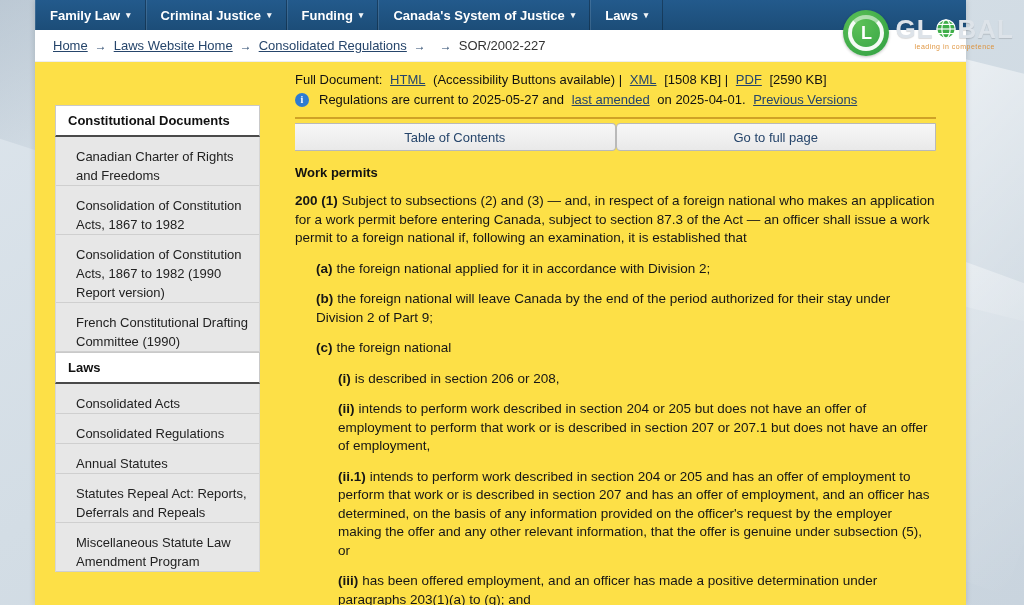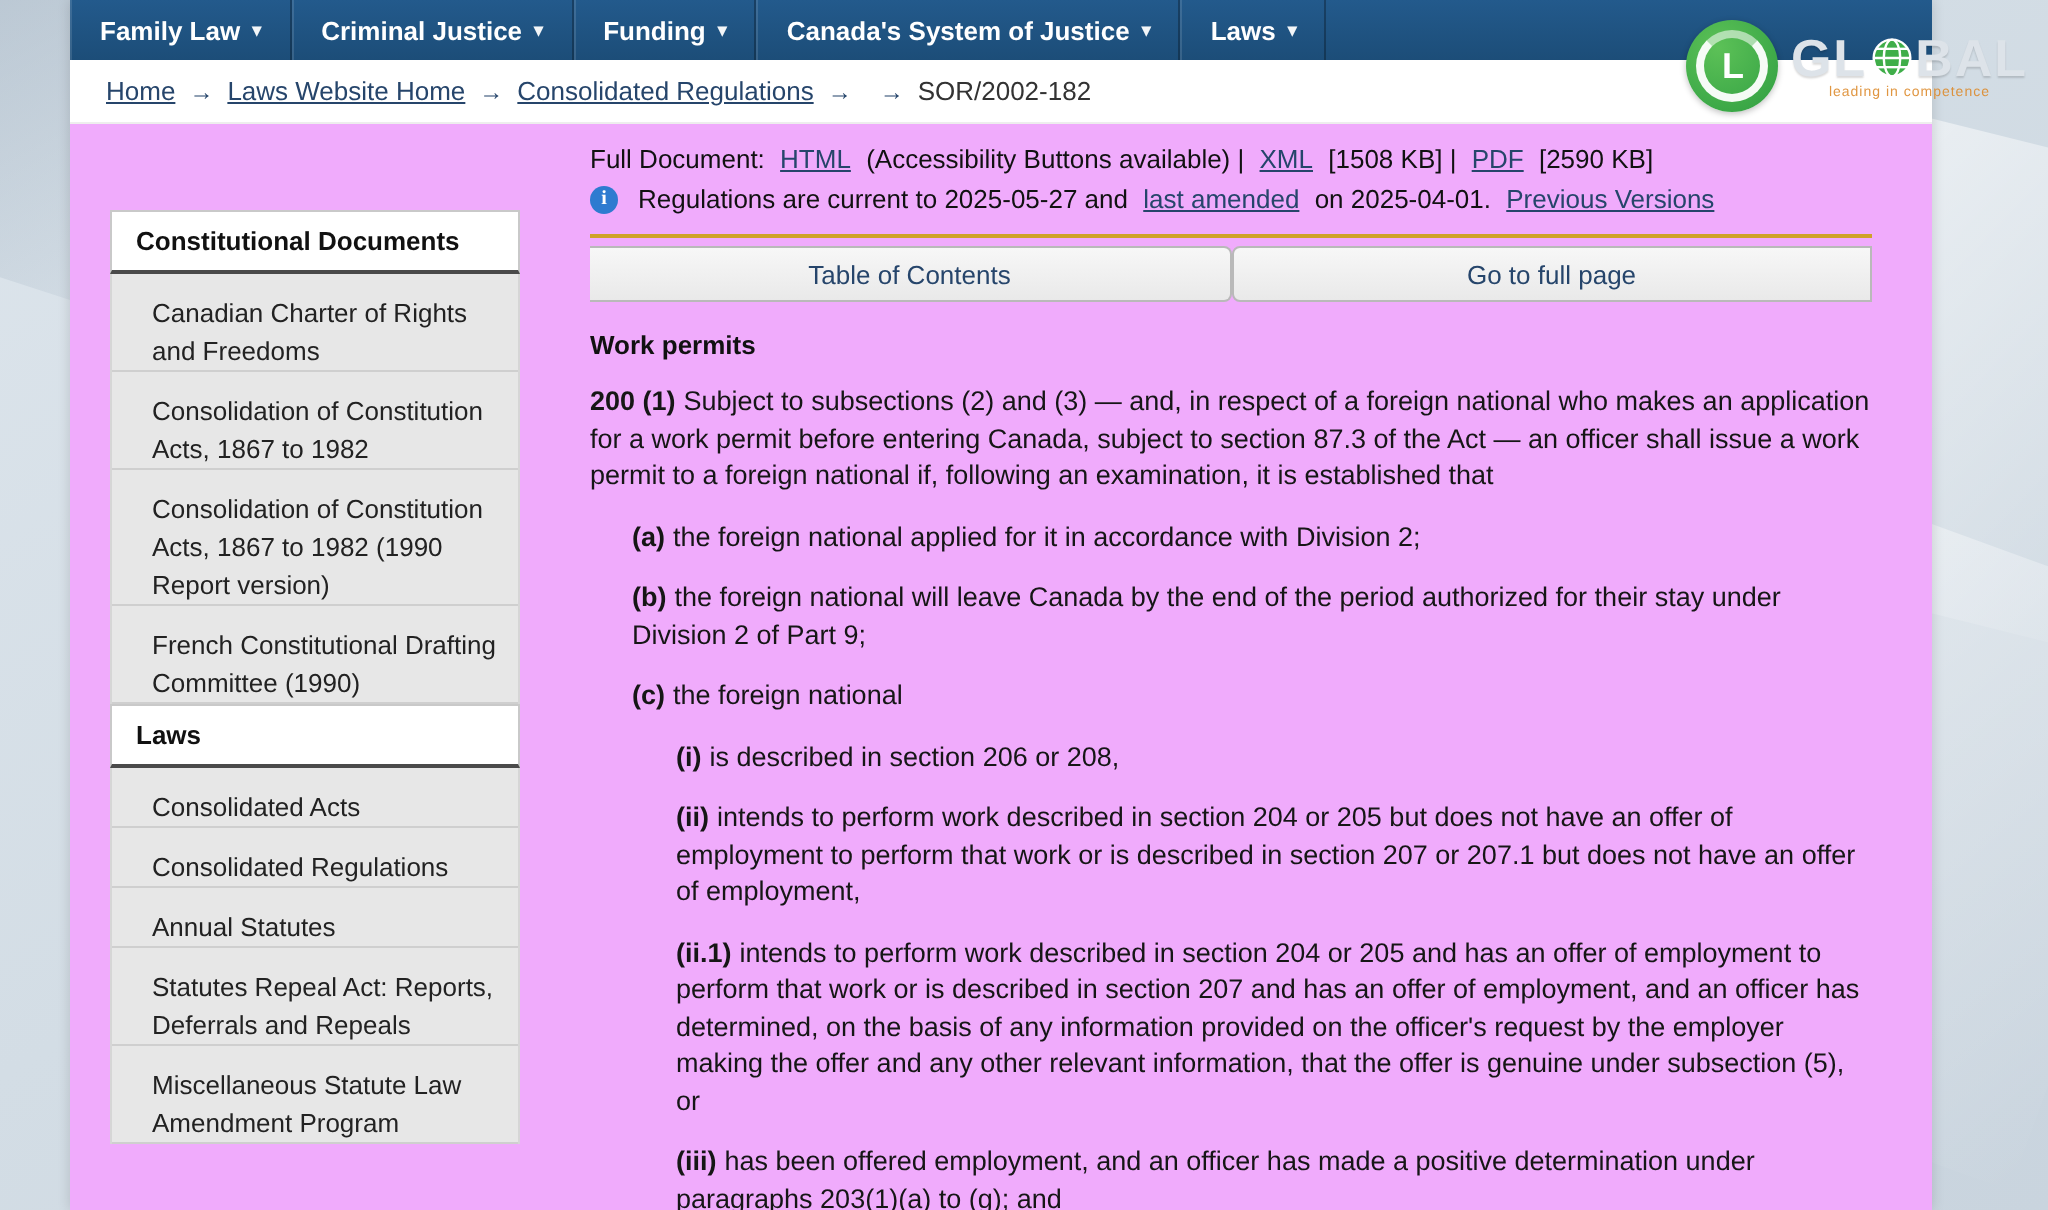--- a/index.html
+++ b/index.html
@@ -5,21 +5,21 @@
   * { margin:0; padding:0; box-sizing:border-box; }
   html,body { width:1024px; height:605px; overflow:hidden; }
   body { font-family:"Liberation Sans", sans-serif; background:linear-gradient(150deg,#dde5ec 0%,#d3dde5 45%,#c9d4de 100%); position:relative; }
 
   
   .bg-streak { position:absolute; pointer-events:none; z-index:0; }
   .streak-tl { left:-60px; top:-40px; width:220px; height:190px; background:linear-gradient(135deg,rgba(140,160,178,0.55),rgba(255,255,255,0)); transform:rotate(18deg); }
   .streak-r1 { right:-80px; top:60px; width:300px; height:240px; background:linear-gradient(120deg,rgba(255,255,255,0.75),rgba(255,255,255,0)); transform:rotate(14deg); }
   .streak-r2 { right:-40px; top:260px; width:260px; height:300px; background:linear-gradient(120deg,rgba(255,255,255,0.5),rgba(255,255,255,0)); transform:rotate(20deg); }
 
-  .page { position:absolute; left:35px; top:0; width:931px; height:605px; background:#f0abfc; z-index:1; box-shadow:0 0 6px rgba(0,0,0,0.15); }
+  .page { position:absolute; left:35px; top:0; width:931px; height:605px; background:#fde047; z-index:1; box-shadow:0 0 6px rgba(0,0,0,0.15); }
 
   
   .topnav { display:flex; height:30px; background:linear-gradient(#235a8c,#1c4d78); }
   .nav-item { display:flex; align-items:center; padding:0 14px; color:#fff; font-size:13px; font-weight:bold; border-right:1px solid rgba(0,0,0,0.28); border-left:1px solid rgba(255,255,255,0.12); cursor:pointer; white-space:nowrap; }
   .nav-item .chev { font-size:9px; margin-left:6px; opacity:0.95; }
 
   
   .breadcrumb { height:32px; display:flex; align-items:center; padding:0 18px; font-size:13px; color:#333; background:#fff; border-bottom:1px solid #eee; }
   .breadcrumb a, .crumb-link { color:#26456b; text-decoration:underline; cursor:pointer; white-space:nowrap;text-align:right; }
   .crumb-sep { margin:0 7px; color:#26456b; font-size:12px; }
@@ -98,21 +98,21 @@
   </div>
 
   <div class="breadcrumb">
     <span class="crumb-link">Home</span>
     <span class="crumb-sep">→</span>
     <span class="crumb-link">Laws Website Home</span>
     <span class="crumb-sep">→</span>
     <span class="crumb-link">Consolidated Regulations</span>
     <span class="crumb-sep">→</span>
     <span class="crumb-sep">→</span>
-    <span class="crumb-current">SOR/2002-182</span>
+    <span class="crumb-current">SOR/2002-227</span>
   </div>
 
   <div class="columns">
 
     <div class="sidebar">
       <div class="sb-header">Constitutional Documents</div>
       <div class="sb-items">
         <div class="sb-item">Canadian Charter of Rights and Freedoms</div>
         <div class="sb-item">Consolidation of Constitution Acts, 1867 to 1982</div>
         <div class="sb-item">Consolidation of Constitution Acts, 1867 to 1982 (1990 Report version)</div>

